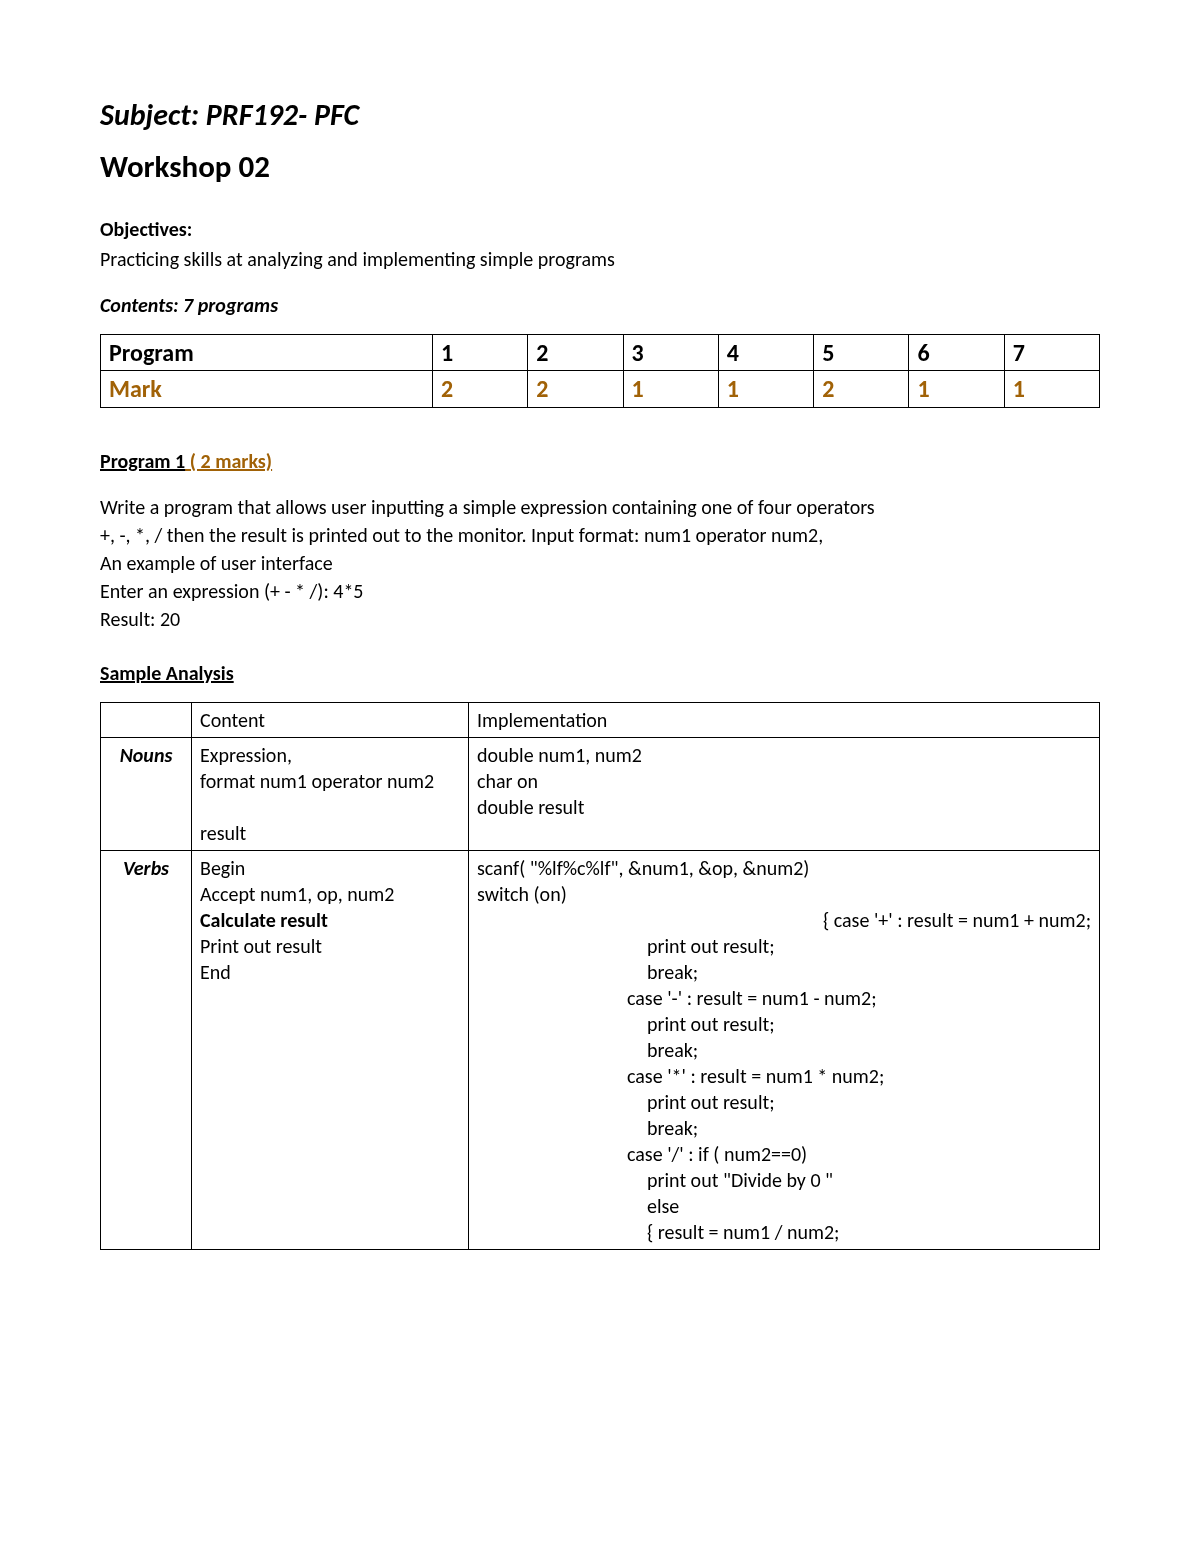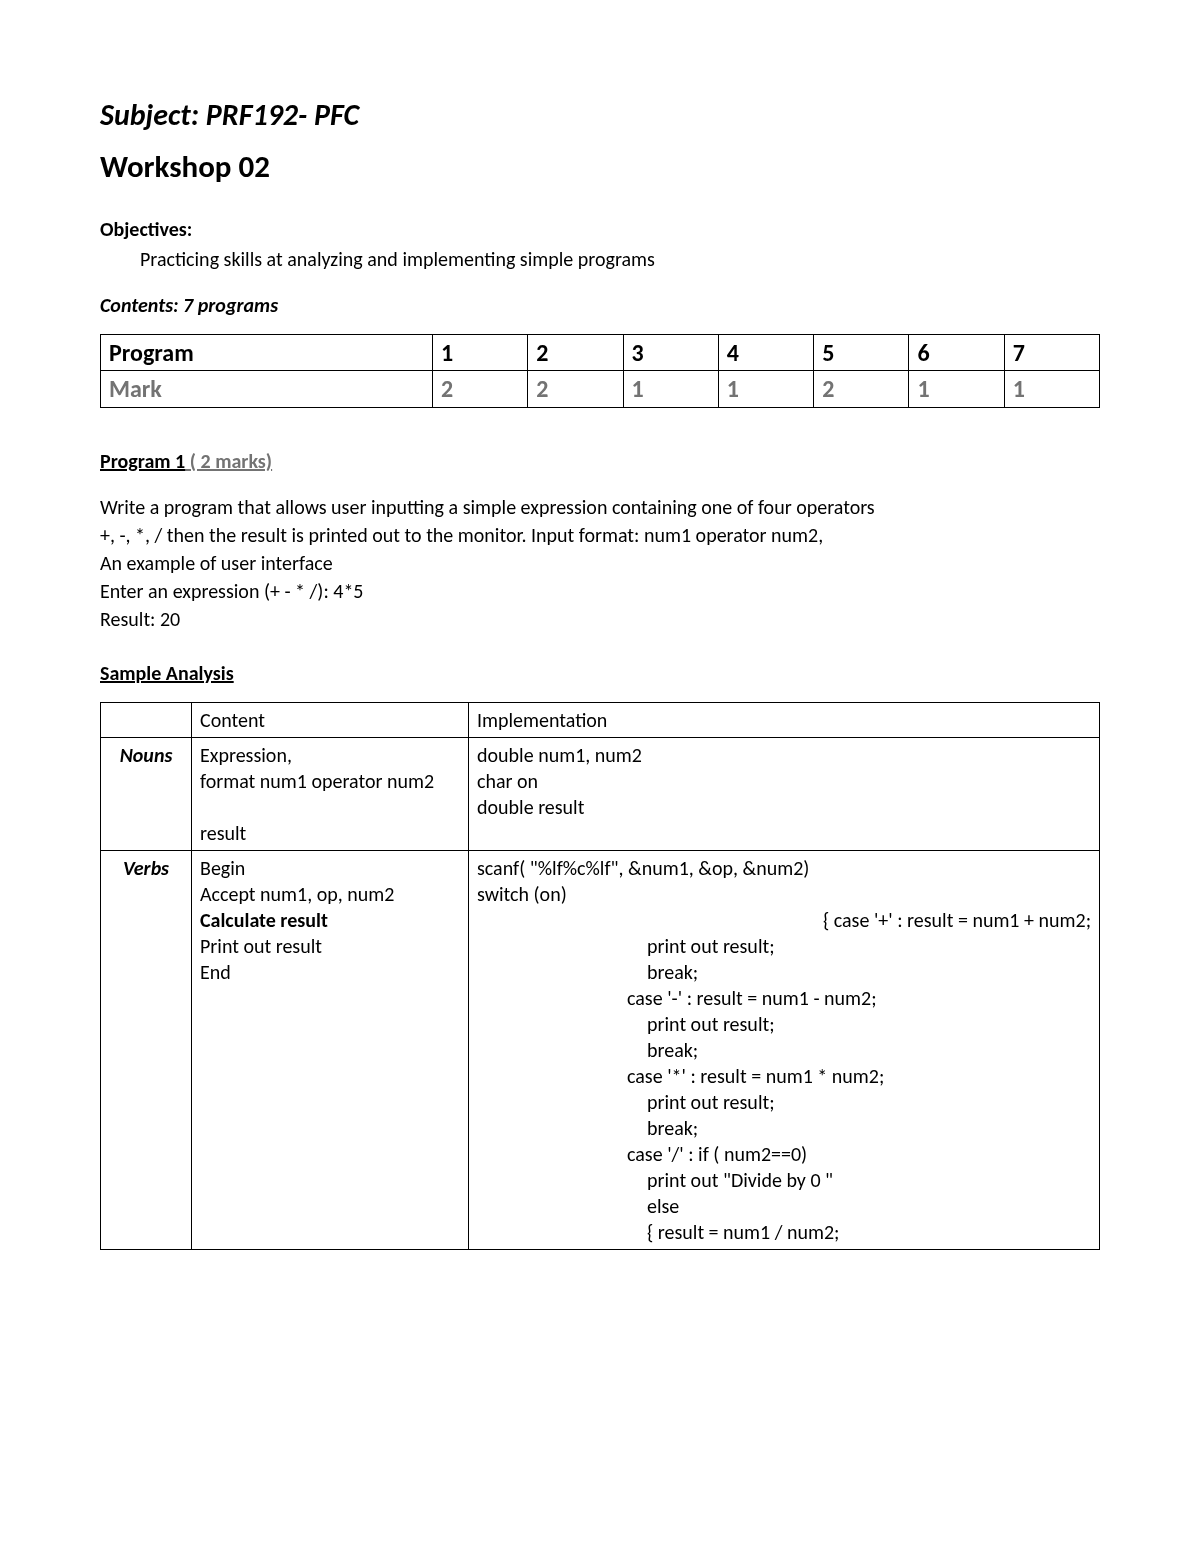--- a/index.html
+++ b/index.html
@@ -24,42 +24,41 @@
     font-weight: bold;
     margin: 12px 0 30px 0;
   }
   .section-label {
     font-weight: bold;
     font-size: 20px;
     margin-top: 20px;
     margin-bottom: 4px;
   }
   .objective-text {
-    margin-left: 40px;
     margin-bottom: 20px;
   }
   .contents-label {
     font-weight: bold;
     font-style: italic;
     margin-top: 18px;
     margin-bottom: 16px;
   }
   table.marks-table {
     border-collapse: collapse;
     width: 100%;
     margin-bottom: 40px;
   }
   table.marks-table td, table.marks-table th {
     border: 1.5px solid #000;
     padding: 2px 8px;
     font-weight: bold;
     text-align: left;
     font-size: 24px;
   }
-  .red { color: #737373; }
+  .red { color: #a16207; }
   .program-heading {
     font-weight: bold;
     text-decoration: underline;
     margin-top: 30px;
     margin-bottom: 20px;
     font-size: 20px;
   }
   .program-heading .red { text-decoration: underline; }
   .desc p {
     margin: 0 0 2px 0;

